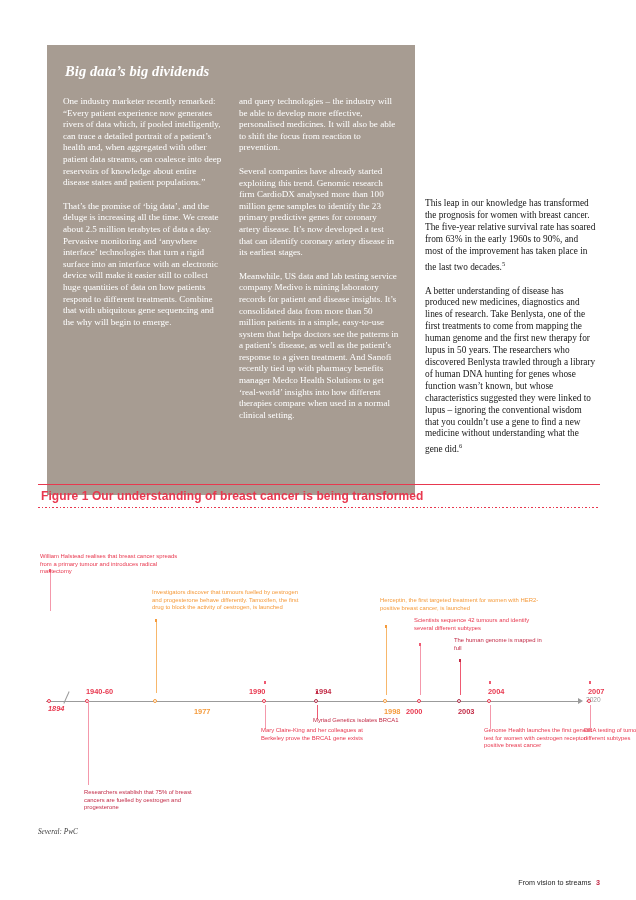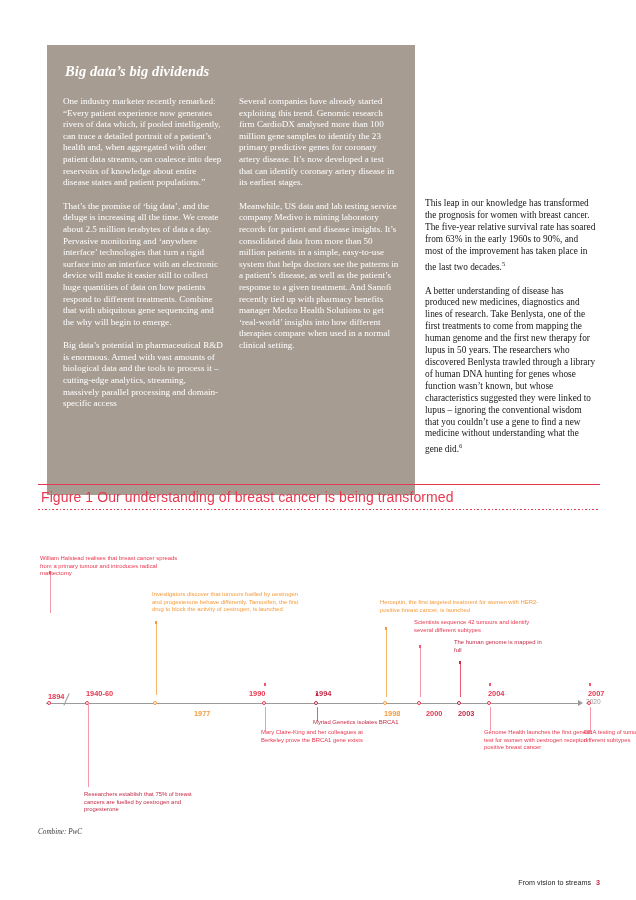--- a/index.html
+++ b/index.html
@@ -36,21 +36,21 @@
   .rightcol p{
     margin:0 0 12px 0;font-size:9.3px;line-height:11.9px;color:#161616;
   }
   .rightcol sup{font-size:6.4px;vertical-align:super;}
 
   
   .figure{position:absolute;left:38px;top:484px;width:562px;}
   .fig-rule-top{height:1.2px;background:#e8384f;width:562px;}
   .fig-title{
     font-family:"Liberation Sans", sans-serif;
-    font-weight:normal;font-size:14px;color:#e8384f;
+    font-weight:bold;font-size:12px;color:#e8384f;
     padding:4px 0 4px 3px;letter-spacing:.1px;
   }
   .fig-rule-dots{
     height:1px;width:562px;
     background-image:repeating-linear-gradient(to right,#e8384f 0 1.6px,transparent 1.6px 3.6px);
   }
 
   .chart{position:relative;width:562px;height:300px;margin-top:4px;}
 
   
@@ -117,23 +117,23 @@
 <div class="page">
 
   <div class="top-area">
 
     <div class="callout">
       <div class="callout-title">Big data’s big dividends</div>
       <div class="callout-cols">
         <div class="callout-col">
           <p>One industry marketer recently remarked: “Every patient experience now generates rivers of data which, if pooled intelligently, can trace a detailed portrait of a patient’s health and, when aggregated with other patient data streams, can coalesce into deep reservoirs of knowledge about entire disease states and patient populations.”</p>
           <p>That’s the promise of ‘big data’, and the deluge is increasing all the time. We create about 2.5 million terabytes of data a day. Pervasive monitoring and ‘anywhere interface’ technologies that turn a rigid surface into an interface with an electronic device will make it easier still to collect huge quantities of data on how patients respond to different treatments. Combine that with ubiquitous gene sequencing and the why will begin to emerge.</p>
-          <p>Big data’s potential in pharmaceutical R&amp;D is enormous. Armed with vast amounts of biological data and the tools to process it – cutting-edge analytics, streaming, massively parallel processing and domain-specific access</p>
         </div>
         <div class="callout-col">
+          <p>and query technologies – the industry will be able to develop more effective, personalised medicines. It will also be able to shift the focus from reaction to prevention.</p>
           <p>Several companies have already started exploiting this trend. Genomic research firm CardioDX analysed more than 100 million gene samples to identify the 23 primary predictive genes for coronary artery disease. It’s now developed a test that can identify coronary artery disease in its earliest stages.</p>
           <p>Meanwhile, US data and lab testing service company Medivo is mining laboratory records for patient and disease insights. It’s consolidated data from more than 50 million patients in a simple, easy-to-use system that helps doctors see the patterns in a patient’s disease, as well as the patient’s response to a given treatment. And Sanofi recently tied up with pharmacy benefits manager Medco Health Solutions to get ‘real-world’ insights into how different therapies compare when used in a normal clinical setting.</p>
         </div>
       </div>
     </div>
 
     <div class="rightcol">
       <p><span>This leap in our knowledge has transformed the prognosis for women with breast cancer. The five-year relative survival rate has soared from 63% in the early 1960s to 90%, and most of the improvement has taken place in the last two decades.</span><sup>5</sup></p>
       <p><span>A better understanding of disease has produced new medicines, diagnostics and lines of research. Take Benlysta, one of the first treatments to come from mapping the human genome and the first new therapy for lupus in 50 years. The researchers who discovered Benlysta trawled through a library of human DNA hunting for genes whose function wasn’t known, but whose characteristics suggested they were linked to lupus – ignoring the conventional wisdom that you couldn’t use a gene to find a new medicine without understanding what the gene did.</span><sup>6</sup></p>
     </div>
@@ -145,21 +145,21 @@
     <div class="fig-title">Figure 1  Our understanding of breast cancer is being transformed</div>
     <div class="fig-rule-dots"></div>
 
     <div class="chart" id="chart">
       <div class="axis"></div>
       <div class="axis-arrow"></div>
       <div class="axis-end-label">2020</div>
     <div class="node " style="left: 12px; top: 189px;">
           <div class="dot"></div>
         </div>
-        <div class="yr " style="left: 10px; top: 178px;">1894</div>
+        <div class="yr " style="left: 10px; top: 192px; font-style: italic;">1894</div>
         <div class="stem pink" style="left: 11.5px; top: 57px; height: 42px;"></div>
         <div class="stem-cap " style="left: 10.8px; top: 57px;"></div>
         <div class="note " style="left: 2px; top: 41px; width: 150px;">William Halstead realises that breast cancer spreads from a primary tumour and introduces radical mastectomy</div>
         <div class="node " style="left: 50px; top: 189px;">
           <div class="dot"></div>
         </div>
         <div class="yr " style="left: 48px; top: 175px;">1940-60</div>
         <div class="node orange" style="left: 118px; top: 189px;">
           <div class="dot"></div>
         </div>
@@ -184,21 +184,21 @@
         <div class="node orange" style="left: 348px; top: 189px;">
           <div class="dot"></div>
         </div>
         <div class="yr orange" style="left: 346px; top: 195px;">1998</div>
         <div class="stem orange" style="left: 347.5px; top: 113px; height: 70px;"></div>
         <div class="stem-cap orange" style="left: 346.8px; top: 113px;"></div>
         <div class="note orange" style="left: 342px; top: 85px; width: 160px;">Herceptin, the first targeted treatment for women with HER2-positive breast cancer, is launched</div>
         <div class="node " style="left: 382px; top: 189px;">
           <div class="dot"></div>
         </div>
-        <div class="yr " style="left: 388px; top: 195px;">2000</div>
+        <div class="yr " style="left: 368px; top: 195px;">2000</div>
         <div class="stem pink" style="left: 381.5px; top: 131px; height: 52px;"></div>
         <div class="stem-cap " style="left: 380.8px; top: 131px;"></div>
         <div class="note " style="left: 376px; top: 105px; width: 130px;">Scientists sequence 42 tumours and identify several different subtypes</div>
         <div class="node dark" style="left: 422px; top: 189px;">
           <div class="dot"></div>
         </div>
         <div class="yr dark" style="left: 420px; top: 195px;">2003</div>
         <div class="stem red" style="left: 421.5px; top: 147px; height: 36px;"></div>
         <div class="stem-cap dark" style="left: 420.8px; top: 147px;"></div>
         <div class="note dark" style="left: 416px; top: 125px; width: 90px;">The human genome is mapped in full</div>
@@ -215,19 +215,19 @@
         <div class="yr " style="left: 550px; top: 175px;">2007</div>
         <div class="stem pink" style="left: 551.5px; top: 193px; height: 24px;"></div>
         <div class="stem-cap " style="left: 550.8px; top: 169px;"></div>
         <div class="note " style="left: 546px; top: 215px; width: 96px;">DNA testing of tumours reveals 10 different subtypes</div>
         <div class="stem pink" style="left: 49.5px; top: 189px; height: 84px;"></div>
         <div class="note dark" style="left: 46px; top: 277px; width: 124px;">Researchers establish that 75% of breast cancers are fuelled by oestrogen and progesterone</div>
         <div style="position: absolute; left: 28px; top: 179px; width: 1px; height: 13px; background: rgb(155, 155, 155); transform: rotate(24deg);"></div>
       </div>
   </div>
 
-  <div class="source">Combine: PwC</div>
+  <div class="source">Several: PwC</div>
 
   <div class="footer">
     <span>From vision to streams</span><span class="pg">3</span>
   </div>
 
 </div>
 
 </body></html>

